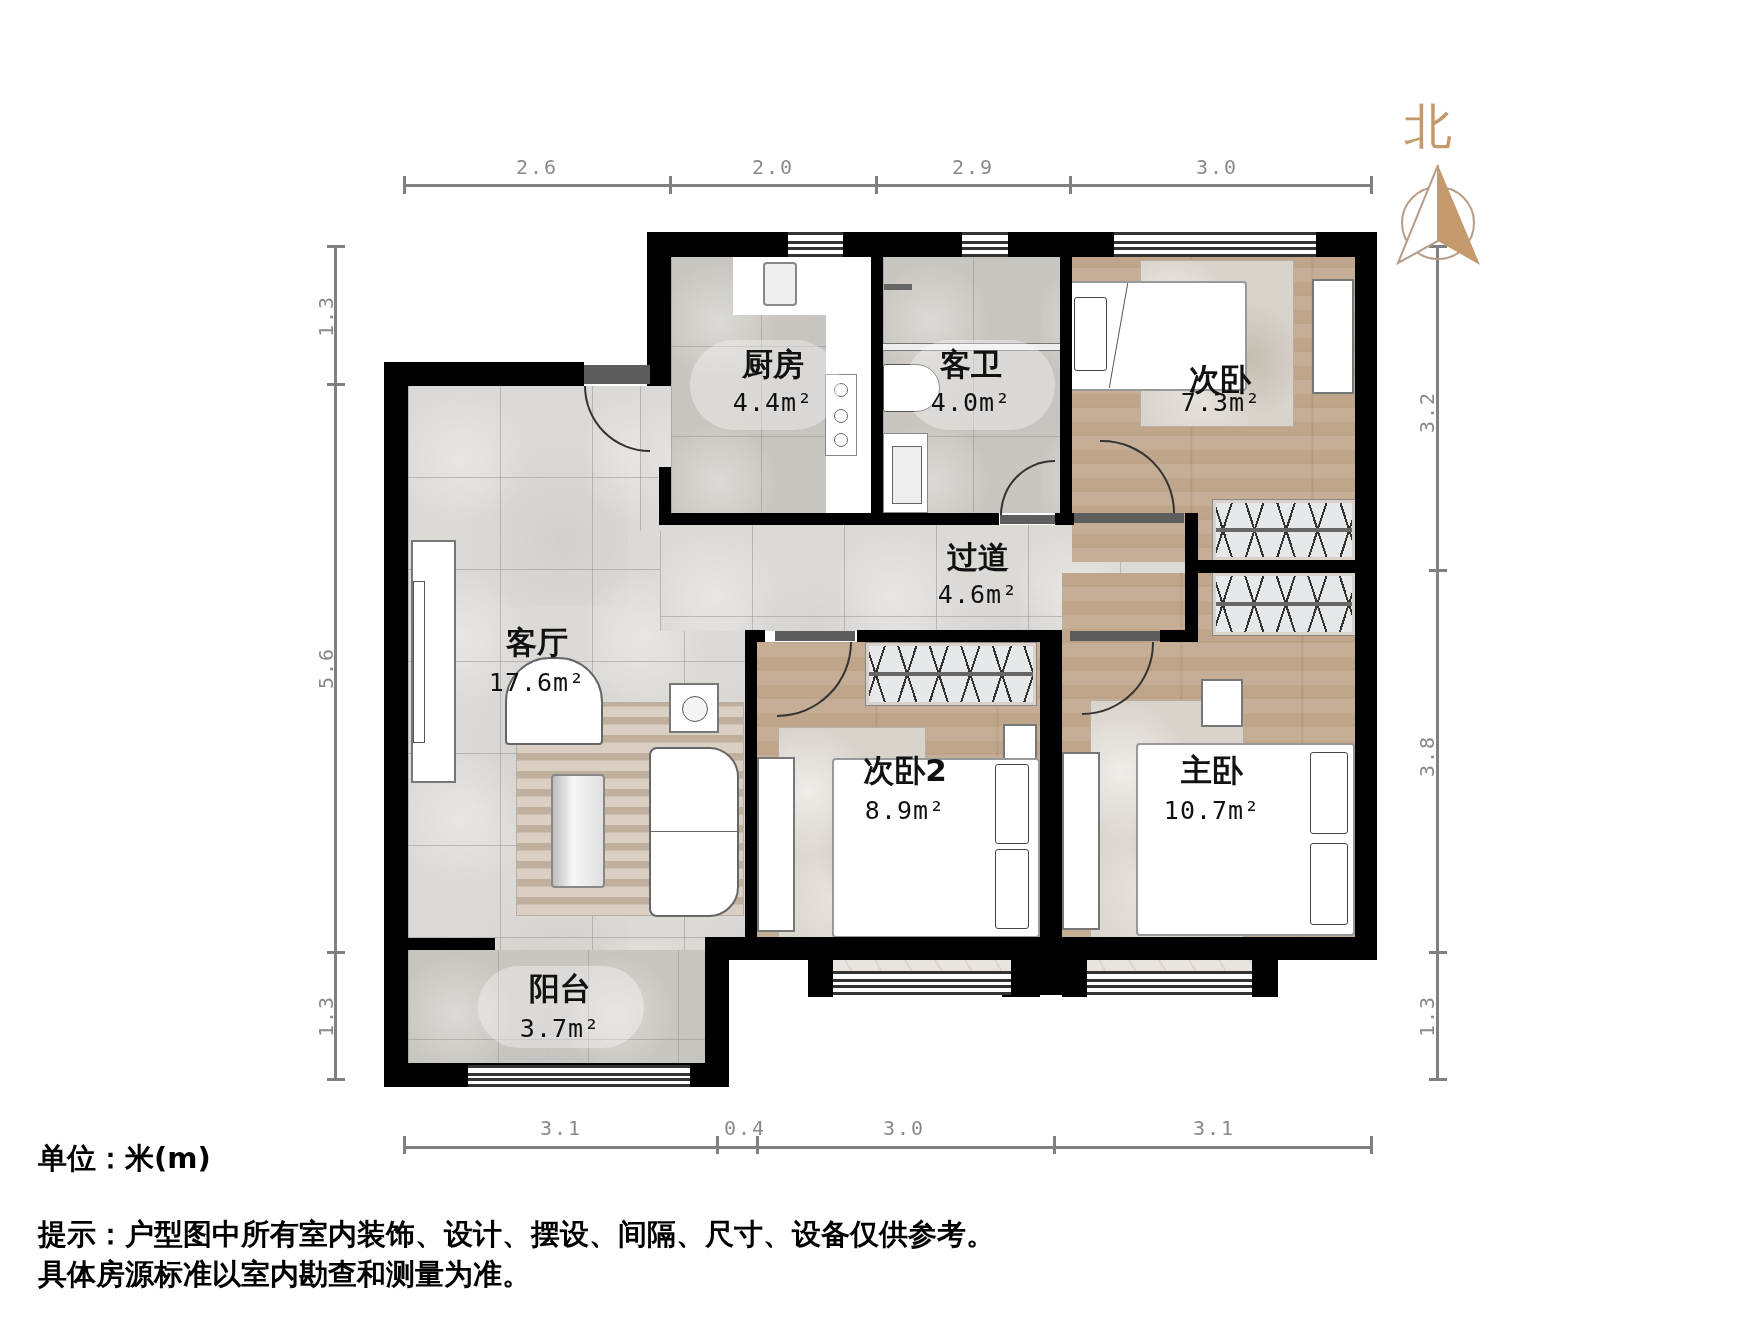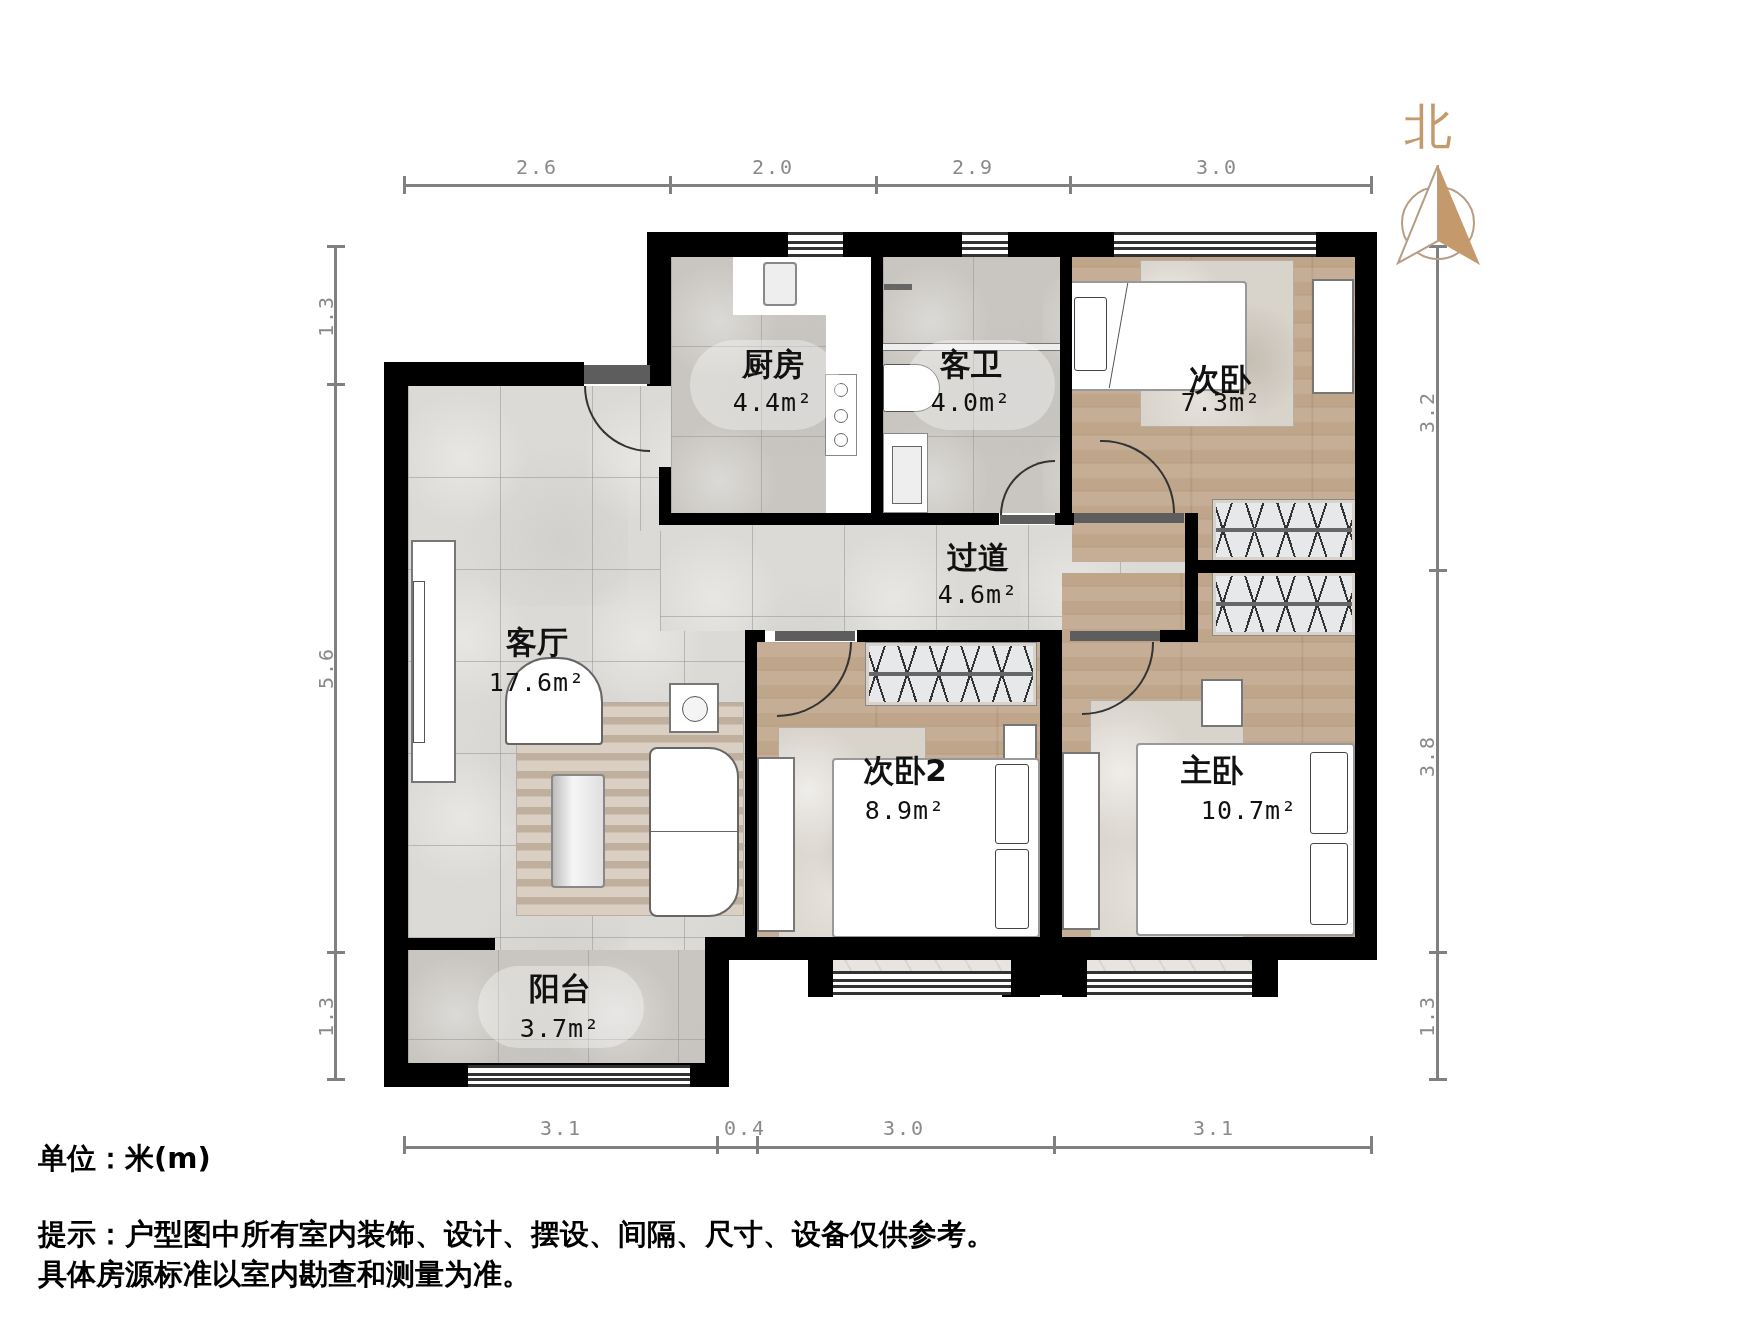--- a/index.html
+++ b/index.html
@@ -270,21 +270,21 @@
 <div class="room-name" style="left:978px; top:537px;">过道</div>
 <div class="room-area" style="left:978px; top:580px;">4.6m²</div>
 
 <div class="room-name" style="left:537px; top:622px;text-align:right;">客厅</div>
 <div class="room-area" style="left:537px; top:668px;">17.6m²</div>
 
 <div class="room-name" style="left:905px; top:750px;">次卧2</div>
 <div class="room-area" style="left:905px; top:796px;">8.9m²</div>
 
 <div class="room-name" style="left:1212px; top:750px;">主卧</div>
-<div class="room-area" style="left:1212px; top:796px;margin-left:37px;">10.7m²</div>
+<div class="room-area" style="left:1212px; top:796px;">10.7m²</div>
 
 <div class="label-bubble" style="left:478px; top:966px; width:166px; height:82px;"></div>
 <div class="room-name" style="left:560px; top:968px;">阳台</div>
 <div class="room-area" style="left:560px; top:1014px;">3.7m²</div>
 
 <div class="note" style="top:1139px;">单位：米(m)</div>
 <div class="note" style="top:1215px;">提示：户型图中所有室内装饰、设计、摆设、间隔、尺寸、设备仅供参考。</div>
 <div class="note" style="top:1255px;">具体房源标准以室内勘查和测量为准。</div>
 
 </body></html>

